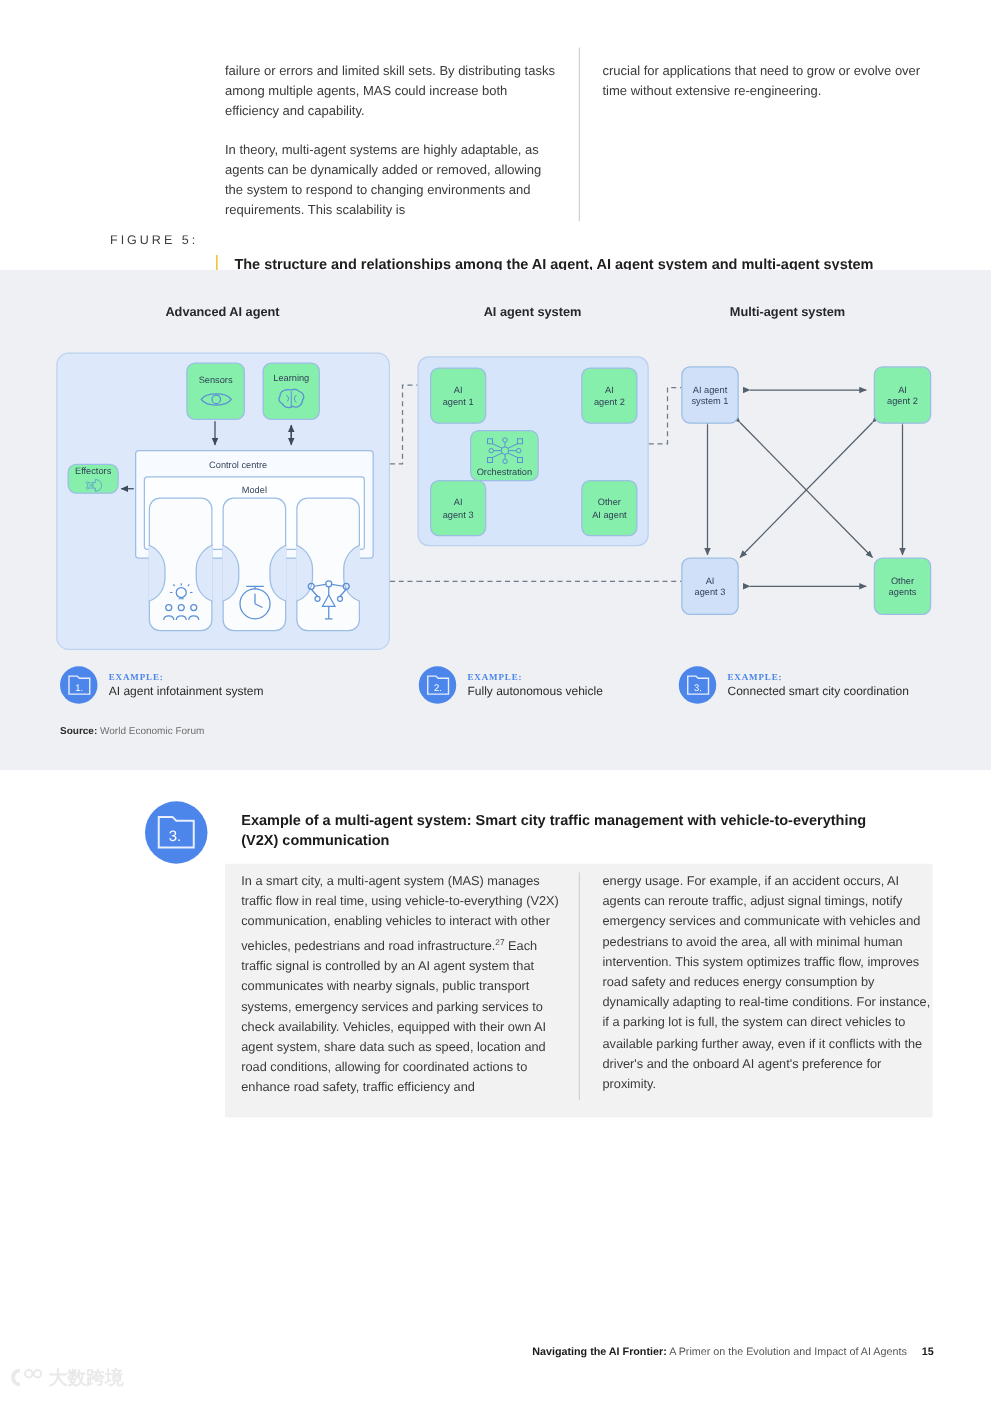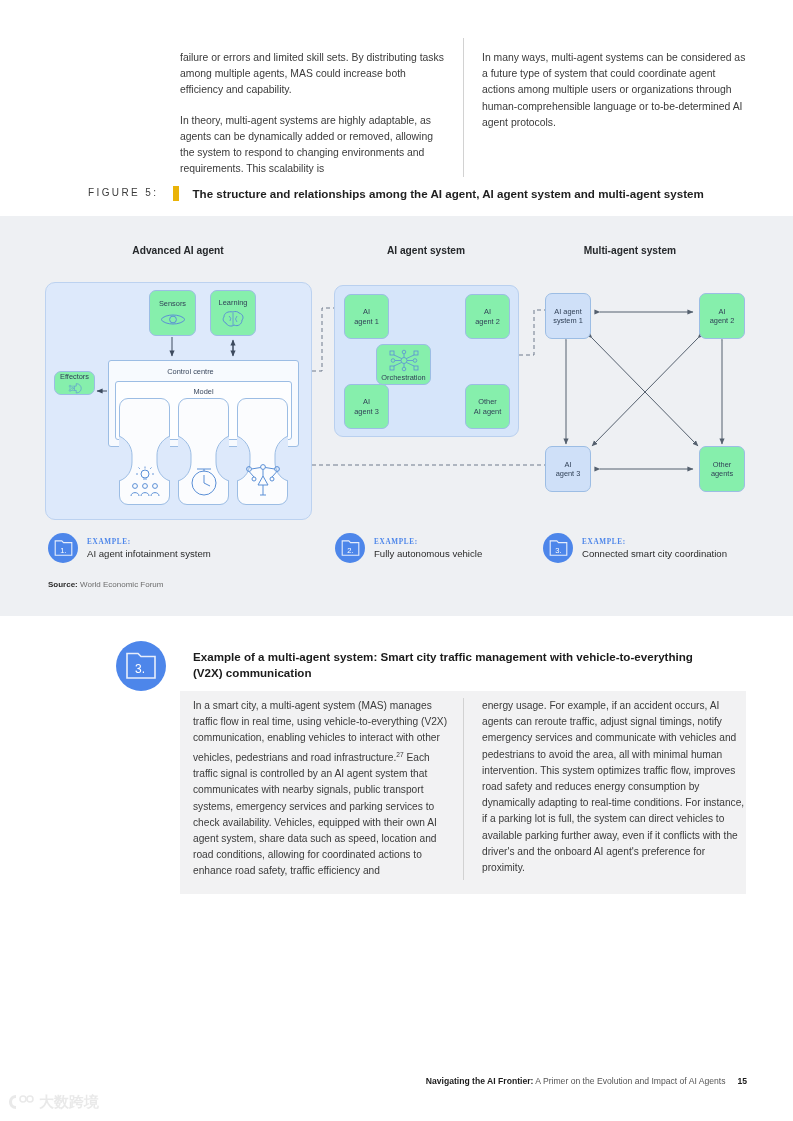--- a/index.html
+++ b/index.html
@@ -29,22 +29,22 @@
   
   .fig-caption {
     position:absolute; left:88px; top:186px; width:680px;
     display:flex; align-items:flex-start;
   }
   .fig-label {
     font-size:10px; letter-spacing:2.4px; color:#3b3b3b;
     padding-right:14px; padding-top:1px; white-space:nowrap;
   }
   .fig-title {
-    border-left:6px solid #eab308; padding-left:14px;
-    font-size:11.6px; font-weight:bold; color:#1f1f1f; line-height:15px;
+    border-left:1px solid #eab308; padding-left:14px;
+    font-size:11.6px; font-weight:bold; color:#1f1f1f; line-height:15px;margin-top:18px;
   }
 
   
   .fig-band {
     position:absolute; left:0; top:216px; width:793px; height:400px;
     background:#eef0f3;
   }
   .panel-title {
     position:absolute; font-size:10.2px; font-weight:bold; color:#25282b;
     text-align:center;
@@ -155,21 +155,21 @@
 </style>
 </head>
 <body>
 
 <div class="top-text">
   <div class="col left">
     <p>failure or errors and limited skill sets. By distributing tasks among multiple agents, MAS could increase both efficiency and capability.</p>
     <p>In theory, multi-agent systems are highly adaptable, as agents can be dynamically added or removed, allowing the system to respond to changing environments and requirements. This scalability is</p>
   </div>
   <div class="col right">
-    <p>In many ways, multi-agent systems can be considered as a future type of system that could coordinate agent actions among multiple users or organizations through human-comprehensible language or to-be-determined AI agent protocols.</p>
+    <p>crucial for applications that need to grow or evolve over time without extensive re-engineering.</p>
   </div>
 </div>
 
 <div class="fig-caption">
   <div class="fig-label">FIGURE 5:</div>
   <div class="fig-title">The structure and relationships among the AI agent, AI agent system and multi-agent system</div>
 </div>
 
 <div class="fig-band"></div>
 

